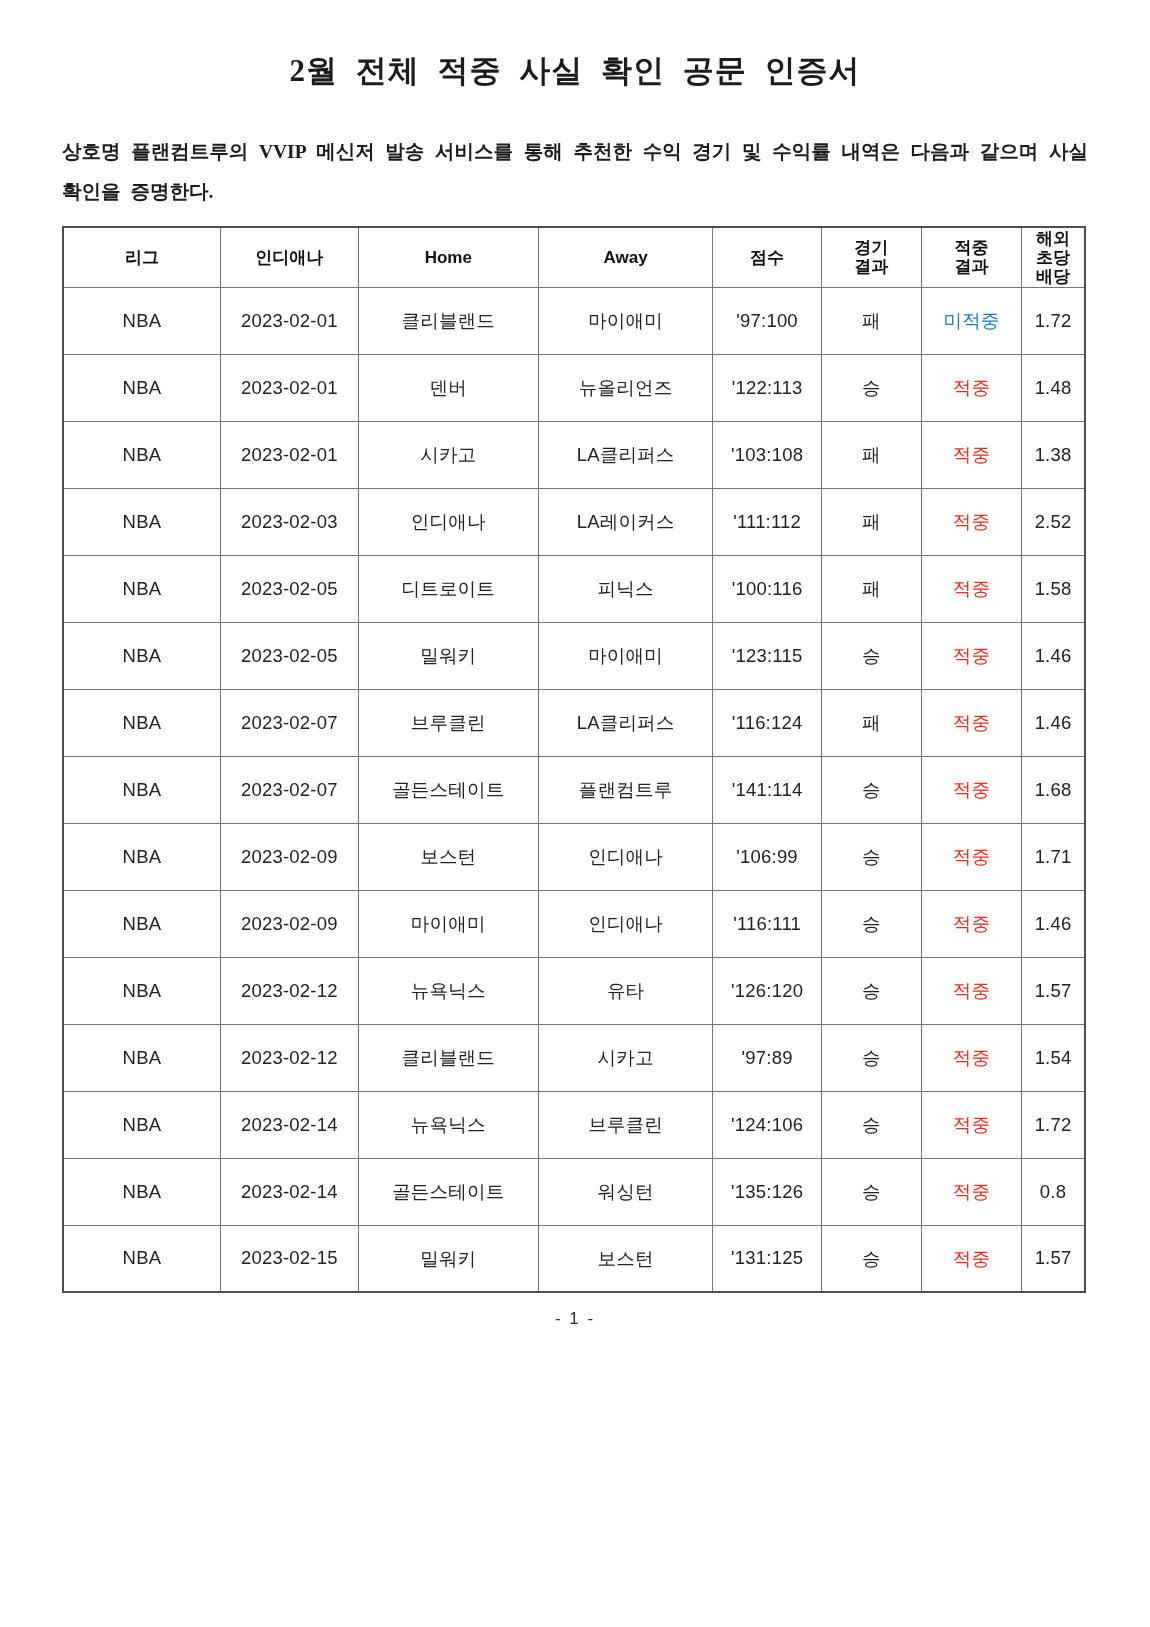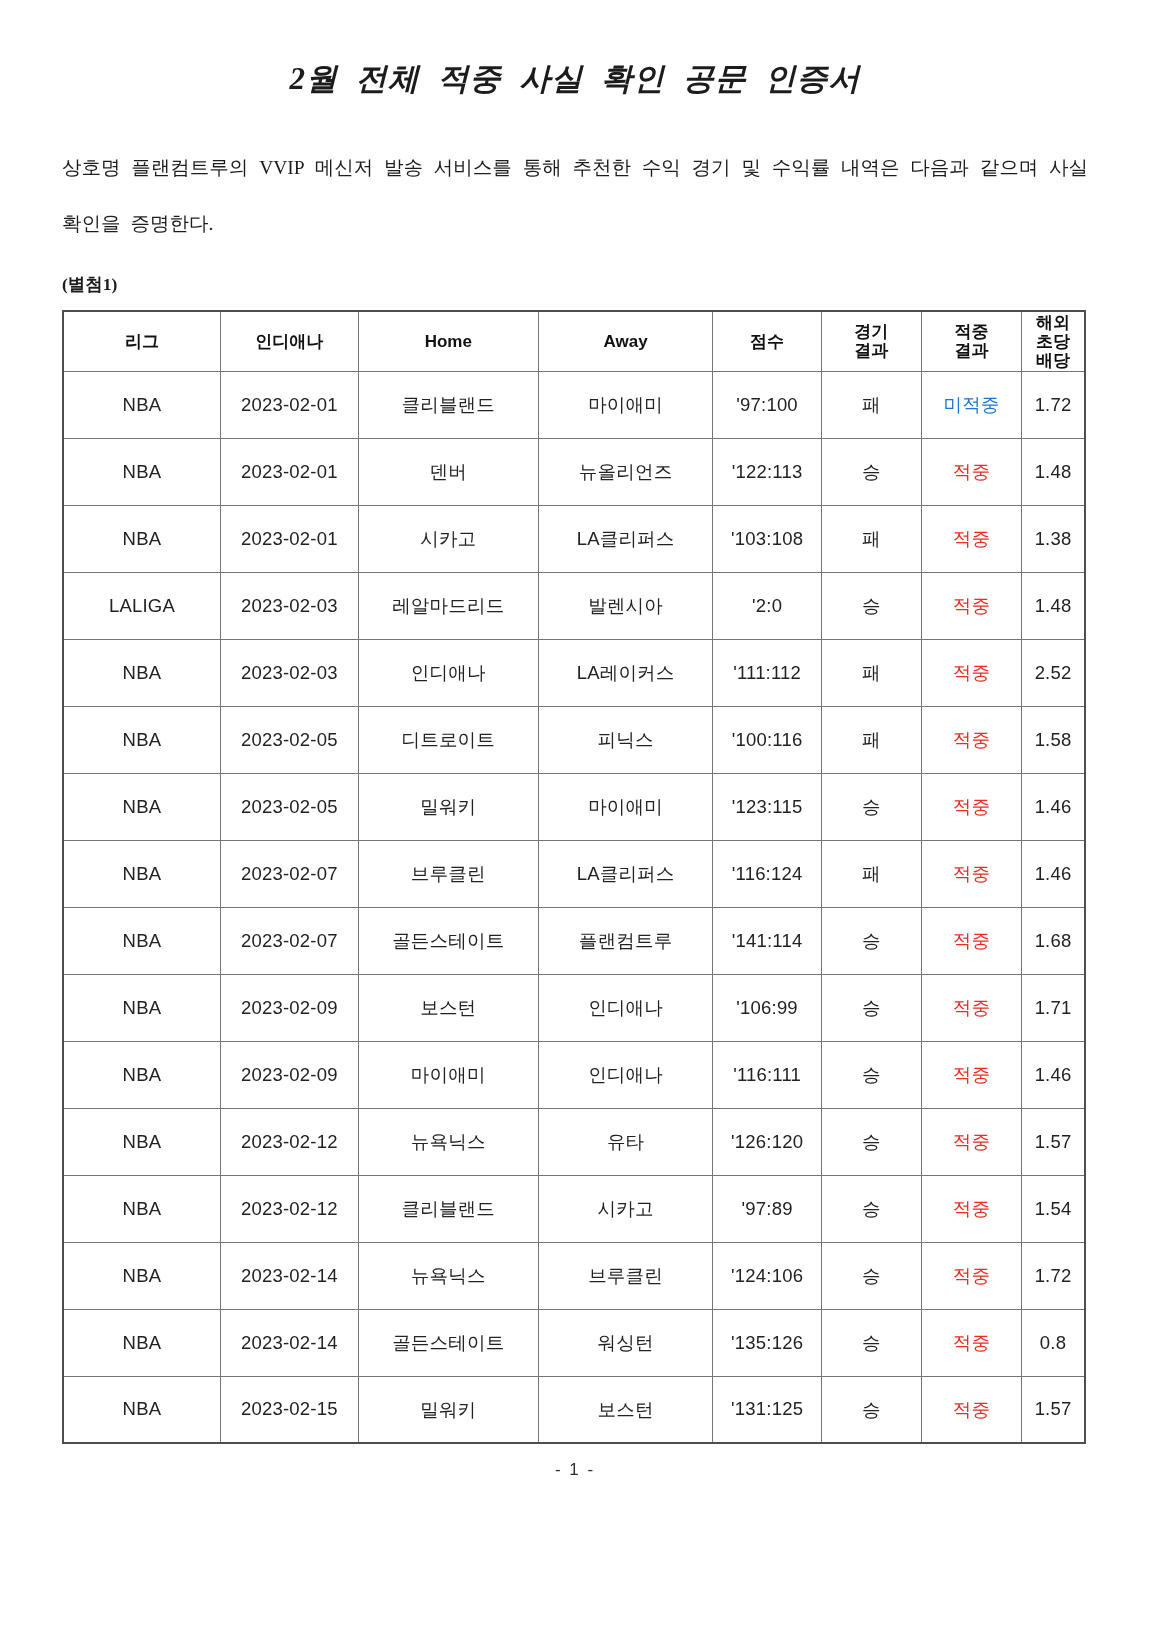--- a/index.html
+++ b/index.html
@@ -10,26 +10,26 @@
     --outer:#4e4e4e;
   }
   *{box-sizing:border-box;}
   html,body{margin:0;padding:0;background:#ffffff;}
   .page{
     width:1150px;height:1627px;overflow:hidden;
     padding:0 62px;background:#ffffff;
     font-family:"Liberation Serif", serif;color:var(--ink);
   }
   .doc-title{
-    margin:8px;padding-top:50px;text-align:center;
-    font-size:31px;font-weight:bold;letter-spacing:1px;word-spacing:9px;font-style:italic;
+    margin:0;padding-top:50px;text-align:center;
+    font-size:31px;font-weight:bold;letter-spacing:1px;word-spacing:9px;
   }
   .body-text{
-    margin:40px 0 0;font-size:19.5px;line-height:56px;
-    font-weight:400;text-align:justify;word-spacing:5px;
+    margin:40px 0 0;font-size:19.5px;line-height:40px;
+    font-weight:700;text-align:justify;word-spacing:5px;
   }
   .body-text.second{margin-top:24px;}
   .attach-label{
     margin-top:20px;font-size:17.5px;font-weight:bold;
   }
   table.results{
     width:1024px;margin-top:14px;border-collapse:collapse;table-layout:fixed;
     font-family:"Liberation Sans", sans-serif;
     border:2px solid var(--outer);
   }
@@ -55,21 +55,20 @@
 </head>
 <body>
 
 <div class="page">
 
   <h1 class="doc-title">2월 전체 적중 사실 확인 공문 인증서</h1>
 
   <p class="body-text">상호명 플랜컴트루의 VVIP 메신저 발송 서비스를 통해 추천한 수익 경기 및 수익률 내역은 다음과 같으며 사실 확인을 증명한다.</p>
 
 
-  <div class="attach-label">(별첨1)</div>
 
   <table class="results">
     <colgroup>
       <col style="width:15.4%">
       <col style="width:13.5%">
       <col style="width:17.6%">
       <col style="width:17.1%">
       <col style="width:10.6%">
       <col style="width:9.8%">
       <col style="width:9.8%">
@@ -118,30 +117,20 @@
     <td>NBA</td>
     <td>2023-02-01</td>
     <td>시카고</td>
     <td>LA클리퍼스</td>
     <td>'103:108</td>
     <td>패</td>
     <td class="hit-cell hit">적중</td>
     <td>1.38</td>
   </tr>
 
-  <tr>
-    <td>LALIGA</td>
-    <td>2023-02-03</td>
-    <td>레알마드리드</td>
-    <td>발렌시아</td>
-    <td>'2:0</td>
-    <td>승</td>
-    <td class="hit-cell hit">적중</td>
-    <td>1.48</td>
-  </tr>
 
   <tr>
     <td>NBA</td>
     <td>2023-02-03</td>
     <td>인디애나</td>
     <td>LA레이커스</td>
     <td>'111:112</td>
     <td>패</td>
     <td class="hit-cell hit">적중</td>
     <td>2.52</td>

